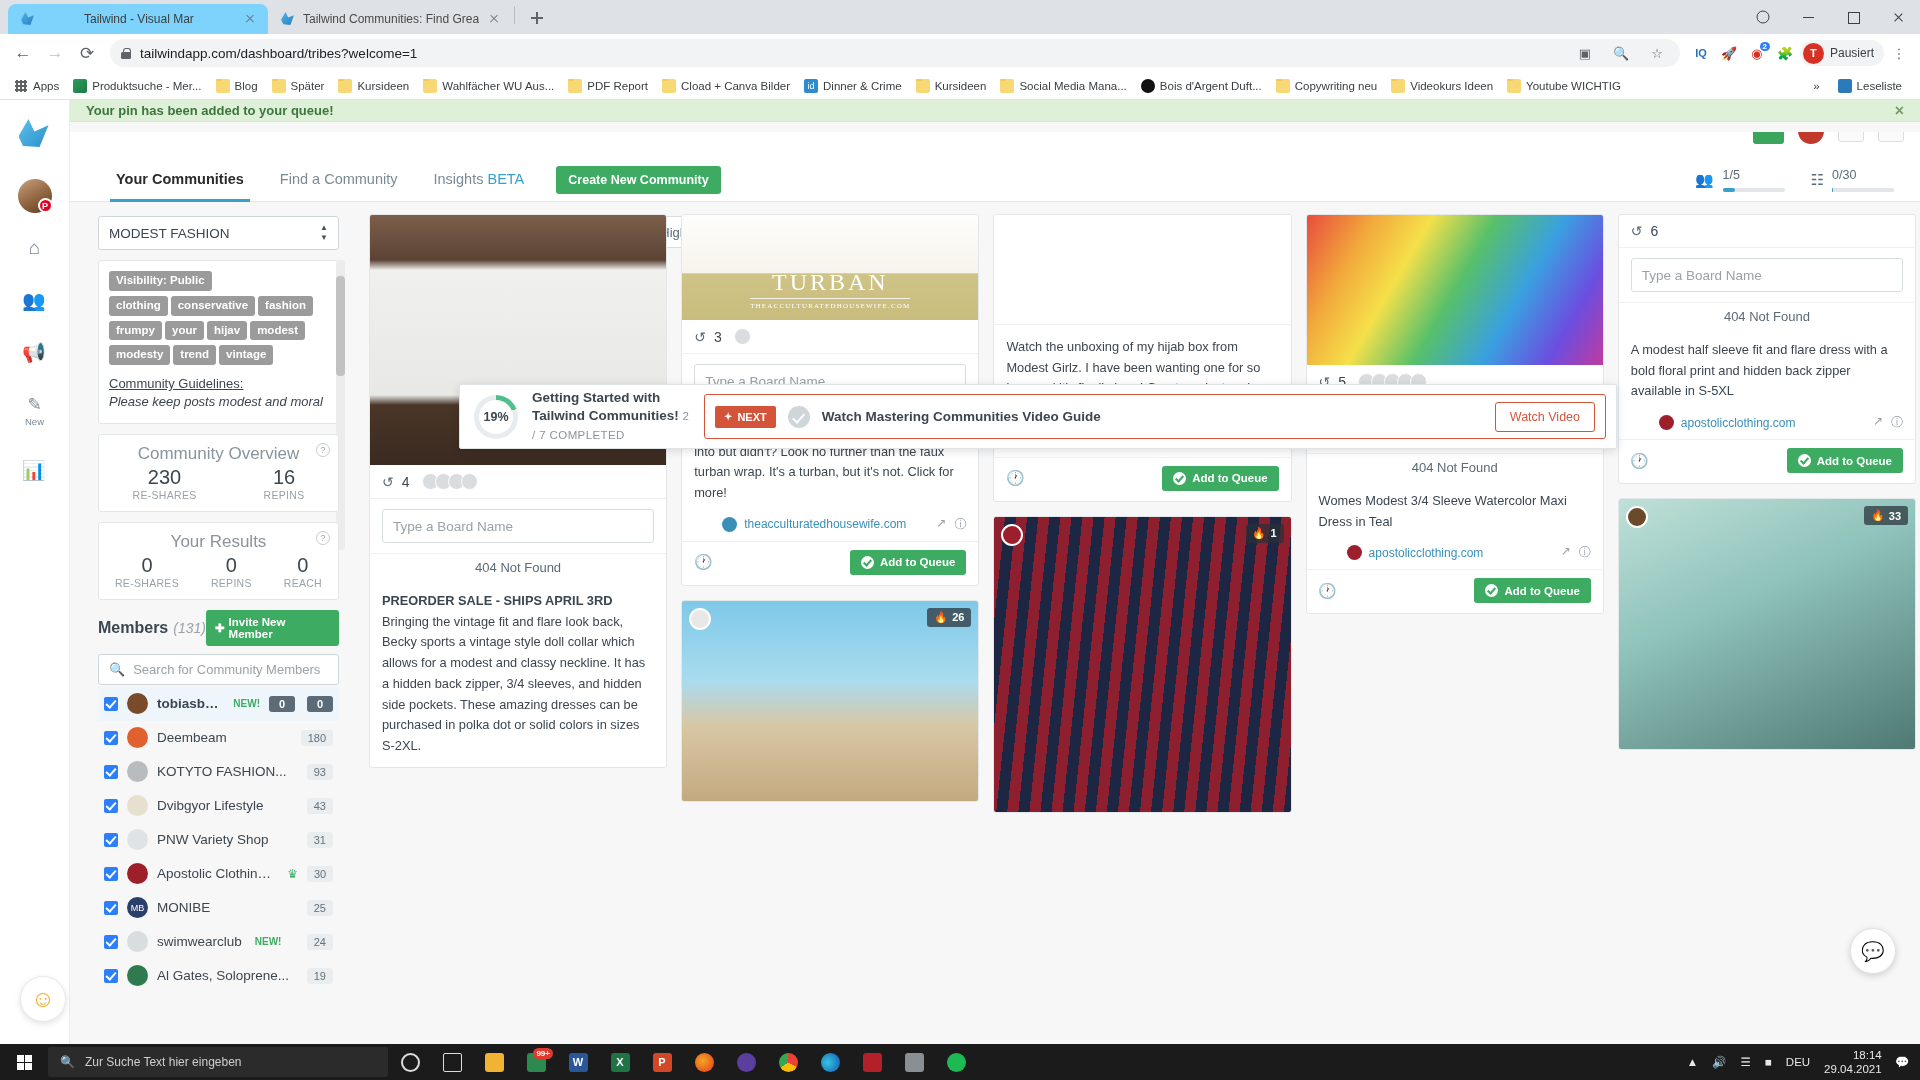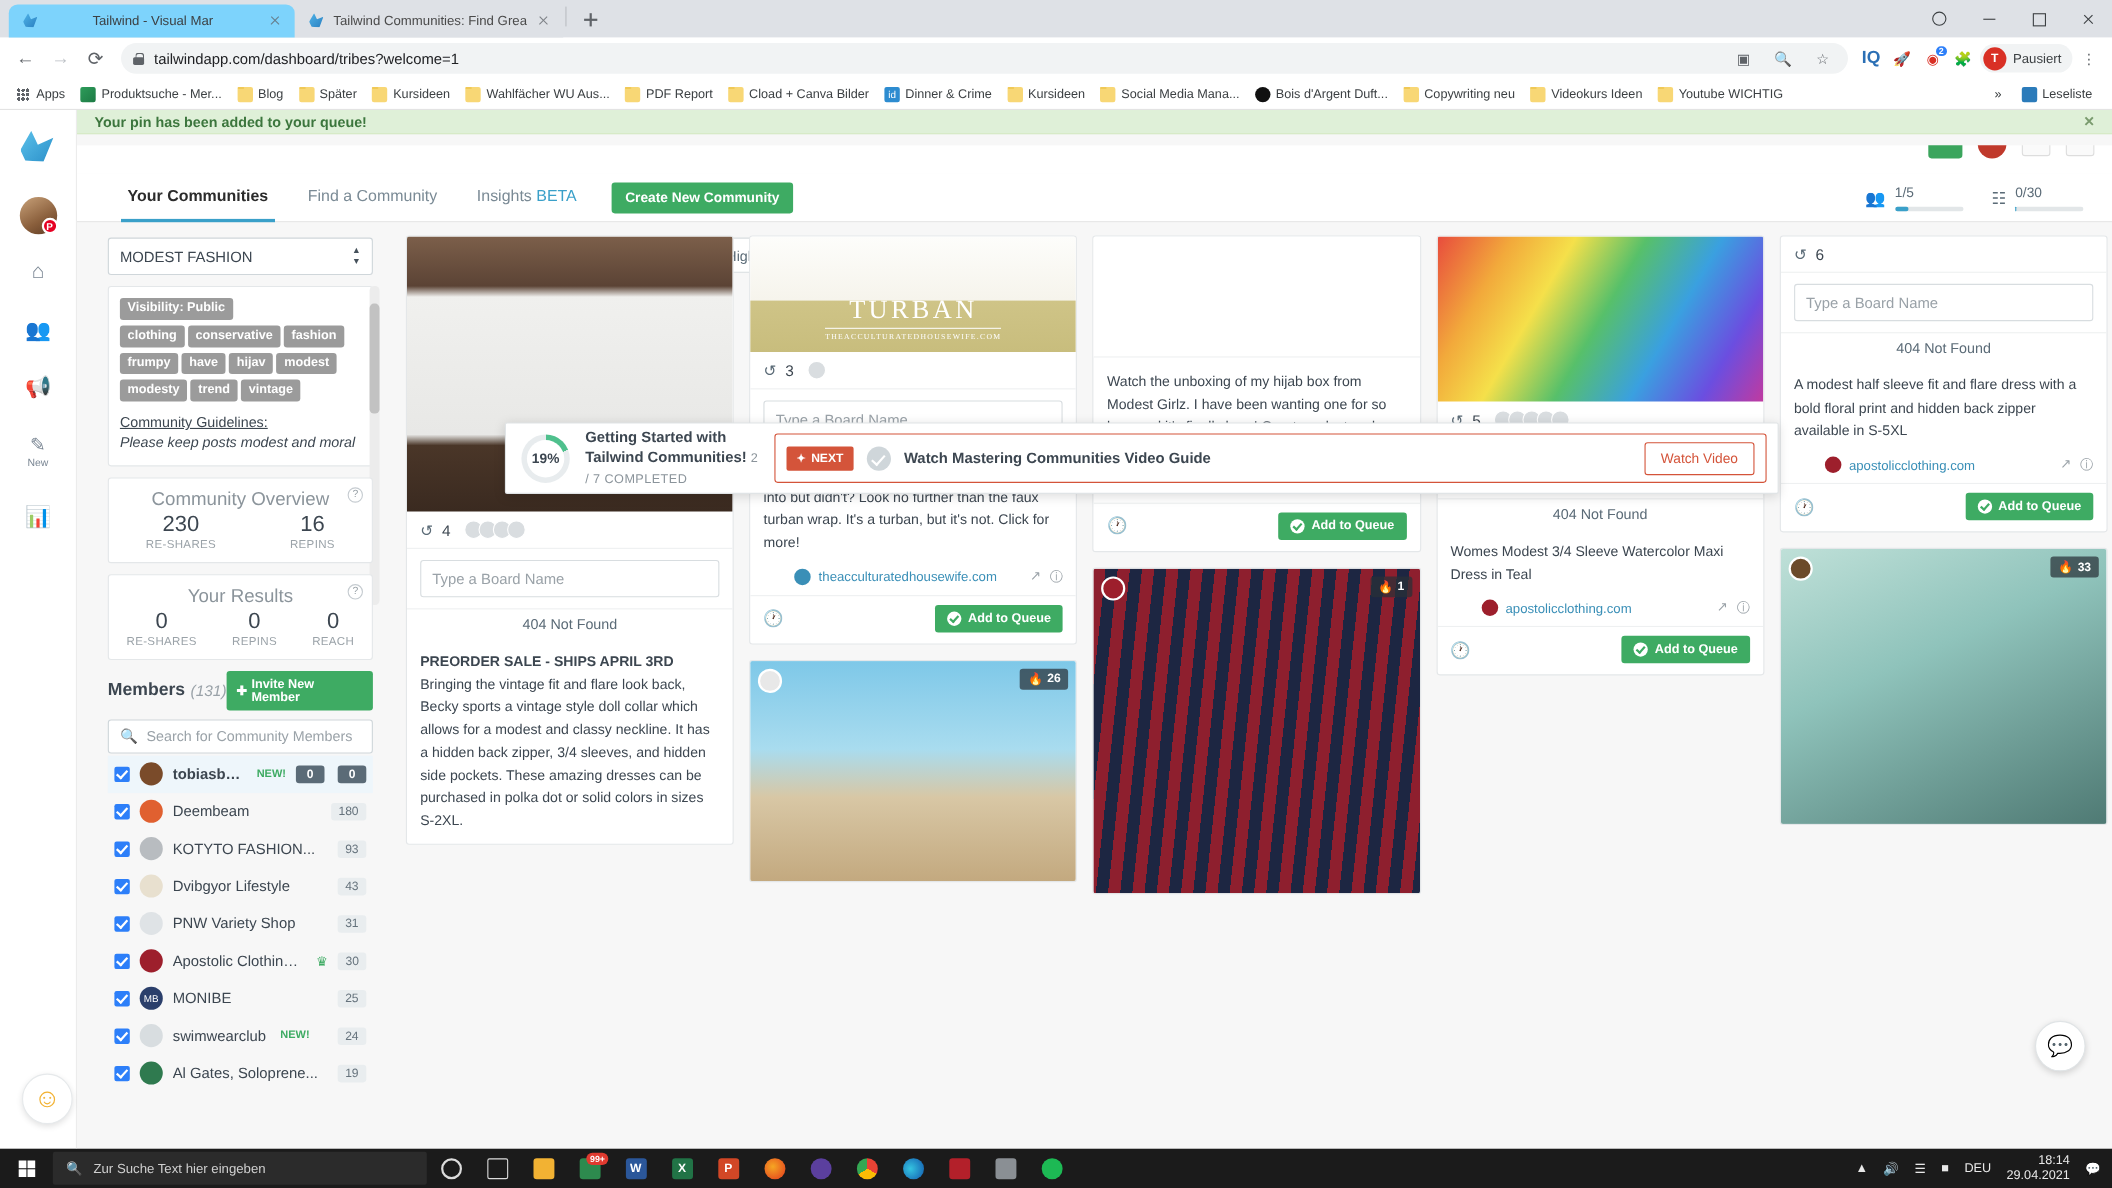--- a/index.html
+++ b/index.html
@@ -507,21 +507,21 @@
     <div class="navbtn">⟳</div>
     <div class="omnibox">
       <span class="lock"></span>
       <span class="url">tailwindapp.com/dashboard/tribes?welcome=1</span>
       <span class="omni-right">
         <span class="tb-icon">▣</span>
         <span class="tb-icon">🔍</span>
         <span class="tb-icon">☆</span>
       </span>
     </div>
-    <div class="tb-icon" style="color:#2b6fb5;font-weight:bold;font-size:16px;">IQ</div>
+    <div class="tb-icon" style="color:#2b6fb5;font-weight:bold;font-size:11px;">IQ</div>
     <div class="tb-icon" style="color:#e8701a;">🚀</div>
     <div class="tb-icon" style="color:#d93025;">◉<span class="tb-badge" style="position:absolute;right:0;top:2px;background:#2d7ff9;color:#fff;font-size:8px;border-radius:6px;padding:0 3px;">2</span></div>
     <div class="tb-icon">🧩</div>
     <div class="avatar-btn">
       <span class="avatar-circ">T</span>
       <span>Pausiert</span>
     </div>
     <div class="tb-icon">⋮</div>
   </div>
 
@@ -685,21 +685,21 @@
           </div>
 
           <div class="side-scroll">
             <div class="scroll-up-arrow">▲</div>
             <div class="scrollbar-track"></div>
             <div class="scrollbar-thumb"></div>
 
             <div class="panel tags">
               <span class="chip">Visibility: Public</span>
               <div>
-                <span class="chip">clothing</span><span class="chip">conservative</span><span class="chip">fashion</span><span class="chip">frumpy</span><span class="chip">have</span><span class="chip">hijav</span><span class="chip">modest</span><span class="chip">modesty</span><span class="chip">trend</span><span class="chip">vintage</span>
+                <span class="chip">clothing</span><span class="chip">conservative</span><span class="chip">fashion</span><span class="chip">frumpy</span><span class="chip">your</span><span class="chip">hijav</span><span class="chip">modest</span><span class="chip">modesty</span><span class="chip">trend</span><span class="chip">vintage</span>
               </div>
               <div class="guidelines-label">Community Guidelines:</div>
               <div class="guidelines-text">Please keep posts modest and moral</div>
             </div>
 
             <div class="panel stats">
               <span class="stats-help">?</span>
               <div class="stats-title">Community Overview</div>
               <div class="stats-row">
                 <div>

